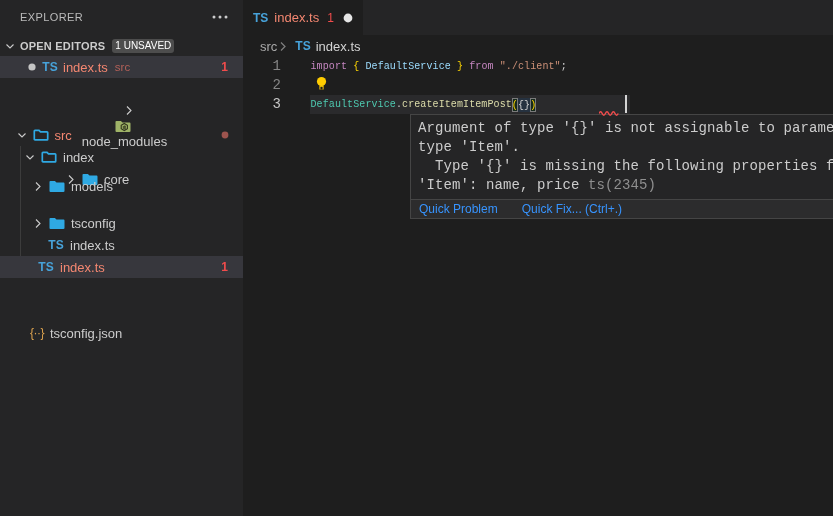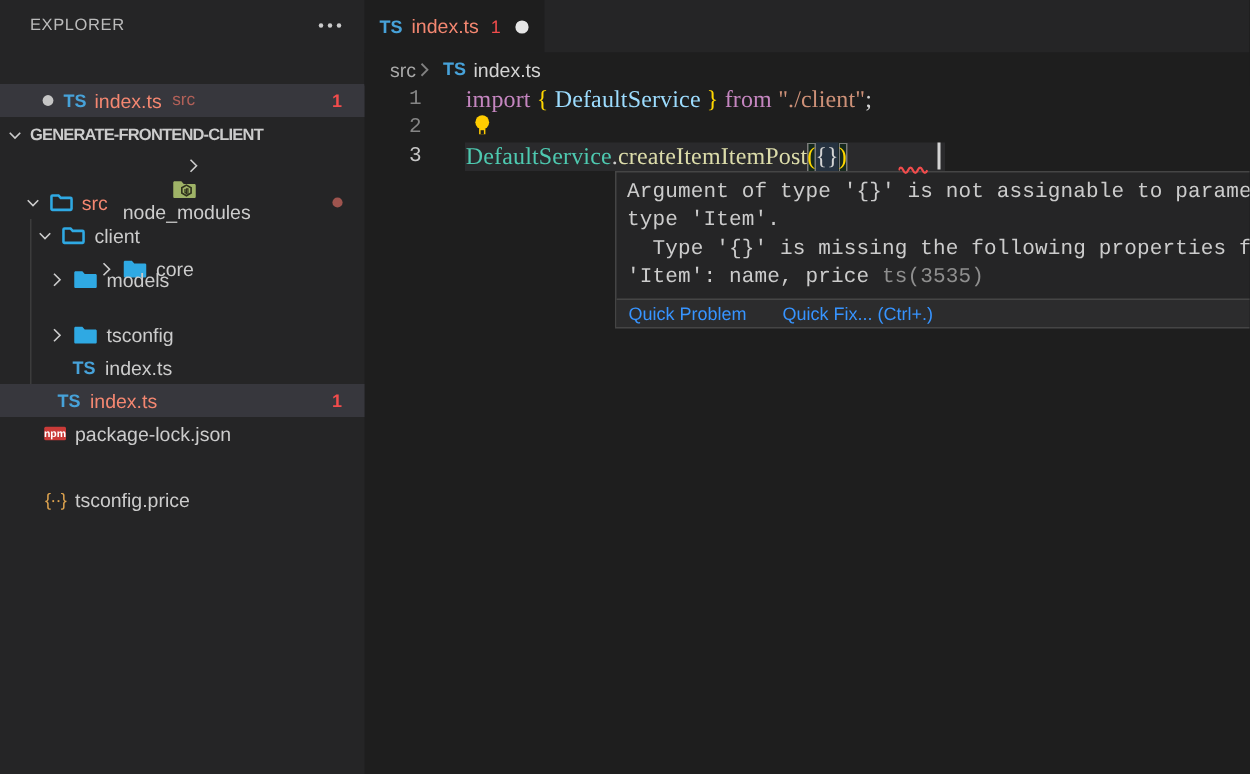--- a/index.html
+++ b/index.html
@@ -13,57 +13,58 @@
   .hdr { font-size:11px; font-weight:bold; color:#cccccc; letter-spacing:.2px; }
   .err { color:#f48771; }
   .cnt { position:absolute; right:15px; font-size:12px; font-weight:bold; color:#f14c4c; }
   .chev { flex:0 0 auto; display:flex; align-items:center; justify-content:center; width:16px; height:16px; }
   .icon { flex:0 0 auto; width:16px; height:16px; display:flex; align-items:center; justify-content:center; position:relative; }
   .ts-ic { font-size:12px; font-weight:bold; color:#47a2d9; font-family:"Liberation Sans",sans-serif; }
   
   #tabbar { left:243px; top:0; width:590px; height:35px; background:#252526; }
   #tab { left:243px; top:0; width:120px; height:35px; background:#1e1e1e; display:flex; align-items:center; }
   #crumbs { left:243px; top:35px; width:590px; height:22px; background:#1e1e1e; display:flex; align-items:center; font-size:13px; color:#a9a9a9; }
-  .code { position:absolute; font-family:Liberation Serif, serif; font-size:16px; line-height:19px; letter-spacing:0.1px; white-space:pre; color:#d4d4d4; }
+  .code { position:absolute; font-family:Liberation Mono, monospace; font-size:10px; line-height:19px; letter-spacing:0.1px; white-space:pre; color:#d4d4d4; }
   .lnum { position:absolute; width:38px; text-align:right; font-family:"Liberation Mono",monospace; font-size:14px; line-height:19px; color:#858585; left:243px; }
 </style>
 </head>
 <body>
 <div class="abs" id="sidebar">
 
   <div class="row" style="top:6px;text-align:center;">
     <span style="margin-left:20px;font-size:11px;color:#bbbbbb;letter-spacing:.4px;">EXPLORER</span>
   </div>
   <svg class="abs" style="left:212px;top:14px;" width="18" height="6">
       <circle cx="2" cy="3" r="1.5" fill="#cccccc"></circle>
       <circle cx="8" cy="3" r="1.5" fill="#cccccc"></circle>
       <circle cx="14" cy="3" r="1.5" fill="#cccccc"></circle>
     </svg>
 
+  <div class="row" style="top:35px;">
+    <span class="chev" style="margin-left:2px;">
+        <svg width="16" height="16">
+          <path d="M4.5 6.5l3.5 3.5 3.5-3.5" stroke="#cccccc" stroke-width="1.1" fill="none"></path>
+        </svg>
+      </span>
+    <span class="hdr" style="margin-left:2px;">OPEN EDITORS</span>
+    <span style="margin-left:7px;background:#4d4d4d;color:#ffffff;font-size:10px;padding:1px 3px 1.5px 3px;border-radius:3px;">1 UNSAVED</span>
+  </div>
 
   <div class="row" style="top:56px;background:#37373d;">
     <svg style="margin-left:28px;flex:0 0 auto;" width="8" height="8">
         <circle cx="4" cy="4" r="3.6" fill="#c5c5c5"></circle>
       </svg>
     <span class="icon" style="margin-left:6px;">
         <span class="ts-ic">TS</span>
       </span>
     <span class="lbl err" style="margin-left:5px;">index.ts</span>
     <span style="margin-left:7px;font-size:11.5px;color:#b26058;">src</span>
     <span class="cnt">1</span>
   </div>
 
-  <div class="row" style="top:79px;">
-    <span class="chev" style="margin-left:2px;">
-        <svg width="16" height="16">
-          <path d="M4.5 6.5l3.5 3.5 3.5-3.5" stroke="#cccccc" stroke-width="1.1" fill="none"></path>
-        </svg>
-      </span>
-    <span class="hdr" style="margin-left:2px;letter-spacing:-0.55px;">GENERATE-FRONTEND-CLIENT</span>
-  </div>
 
   <div class="abs" style="left:20px;top:146px;width:1px;height:132px;background:#3c3c3c;"></div>
 
   <div class="row" style="top:102px;flex-direction:column;">
     <span class="chev" style="margin-left:14px;">
         <svg width="16" height="16">
           <path d="M6 4.5L10 8.5 6 12.5" stroke="#cccccc" stroke-width="1.1" fill="none"></path>
         </svg>
       </span>
     <span class="icon" style="margin-left:2.5px;">
@@ -97,21 +98,21 @@
     <span class="chev" style="margin-left:22px;">
         <svg width="16" height="16">
           <path d="M4.5 6.5l3.5 3.5 3.5-3.5" stroke="#cccccc" stroke-width="1.1" fill="none"></path>
         </svg>
       </span>
     <span class="icon" style="margin-left:3px;">
       <svg width="16" height="16">
           <path d="M1.3 4c0-.4.3-.7.7-.7h4l1.5 1.6h6.5c.4 0 .7.3.7.7v6.6c0 .4-.3.7-.7.7H2c-.4 0-.7-.3-.7-.7z" fill="none" stroke="#2fa9e3" stroke-width="1.7"></path>
         </svg>
     </span>
-    <span class="lbl" style="margin-left:6px;">client</span>
+    <span class="lbl" style="margin-left:6px;">index</span>
   </div>
 
   <div class="row" style="top:168px;padding-left:33px;">
     <span class="chev" style="margin-left:30px;">
         <svg width="16" height="16">
           <path d="M6 4.5L10 8.5 6 12.5" stroke="#cccccc" stroke-width="1.1" fill="none"></path>
         </svg>
       </span>
     <span class="icon" style="margin-left:3px;">
       <svg width="16" height="16">
@@ -157,36 +158,27 @@
   </div>
 
   <div class="row" style="top:256px;background:#37373d;">
     <span class="icon" style="margin-left:38px;">
         <span class="ts-ic">TS</span>
       </span>
     <span class="lbl err" style="margin-left:6px;">index.ts</span>
     <span class="cnt">1</span>
   </div>
 
-  <div class="row" style="top:278px;">
-    <span class="icon" style="margin-left:28px;">
-      <svg width="16" height="16">
-          <rect x="1.5" y="3.5" width="14.5" height="9" rx="1" fill="#ca3b38"></rect>
-          <text x="8.7" y="10.6" font-size="7" font-weight="bold" fill="#ffffff" text-anchor="middle" font-family="Liberation Sans,sans-serif">npm</text>
-        </svg>
-    </span>
-    <span class="lbl" style="margin-left:6px;">package-lock.json</span>
-  </div>
 
 
   <div class="row" style="top:322px;">
     <span class="icon" style="margin-left:28px;">
         <span style="font-family:'Liberation Sans',sans-serif;font-size:12px;color:#dfa44f;letter-spacing:-0.5px;padding-left:2px;">{··}</span>
       </span>
-    <span class="lbl" style="margin-left:6px;">tsconfig.price</span>
+    <span class="lbl" style="margin-left:6px;">tsconfig.json</span>
   </div>
 </div>
 
 <div class="abs" id="tabbar"></div>
 <div class="abs" id="tab">
   <span class="ts-ic" style="margin-left:10px;font-size:12px;">TS</span>
   <span style="margin-left:6px;font-size:13px;color:#f48771;">index.ts</span>
   <span style="margin-left:8px;font-size:12px;color:#f14c4c;">1</span>
   <svg style="margin-left:9px;" width="10" height="10">
       <circle cx="5" cy="5" r="4.4" fill="#e6e6e6"></circle>
@@ -220,18 +212,18 @@
 <div class="abs" style="left:624.5px;top:95px;width:2px;height:18px;background:#d4d4d4;"></div>
 
 <svg class="abs" style="left:598.5px;top:109.5px;z-index:3;" width="20" height="6">
     <path d="M0 3.5 q1.6 -3.4 3.2 0 t3.2 0 t3.2 0 t3.2 0 t3.2 0 t3.2 0" stroke="#f14c4c" stroke-width="1.5" fill="none"></path>
   </svg>
 
 <div class="abs" style="left:410px;top:114px;width:520px;background:#252526;border:1px solid #454545;">
   <div style="padding:4px 7px 3.5px 7px;font-family:'Liberation Mono',monospace;font-size:14px;line-height:19px;letter-spacing:0.1px;color:#cccccc;white-space:pre;">Argument of type '{}' is not assignable to parameter of
 type 'Item'.
   Type '{}' is missing the following properties from type
-'Item': name, price <span style="color:#8f8f8f;">ts(3535)</span></div>
+'Item': name, price <span style="color:#8f8f8f;">ts(2345)</span></div>
   <div style="height:19px;background:#2c2c2d;border-top:1px solid #454545;display:flex;align-items:center;font-size:12px;color:#3794ff;">
     <span style="margin-left:8px;">Quick Problem</span>
     <span style="margin-left:24px;">Quick Fix... (Ctrl+.)</span>
   </div>
 </div>
 
 </body></html>

